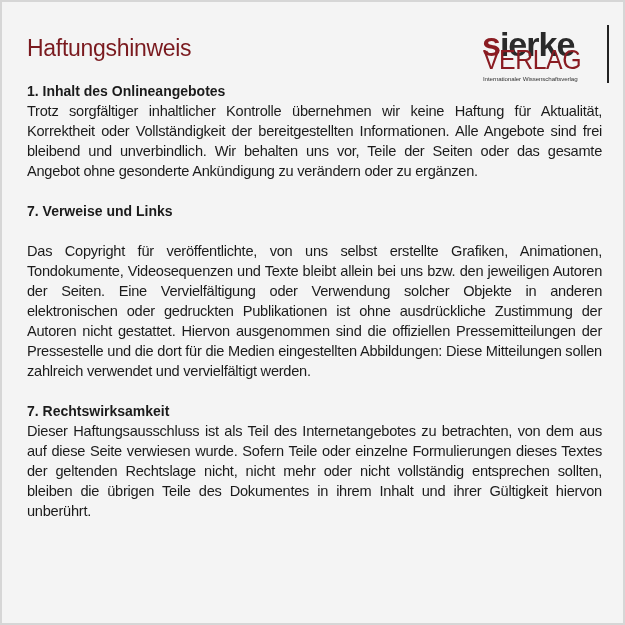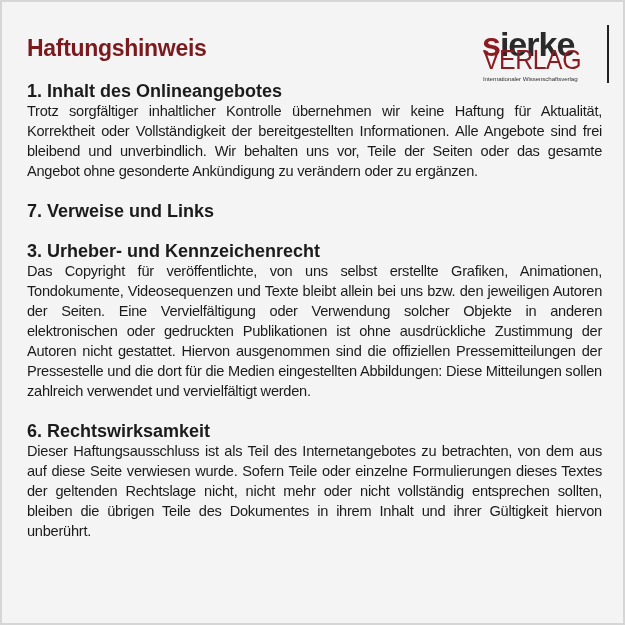--- a/index.html
+++ b/index.html
@@ -19,21 +19,21 @@
     border: 2px solid #d6d6d6;
     font-family: "Liberation Sans", "DejaVu Sans", sans-serif;
     color: #1b1b1b;
   }
   .title {
     position: absolute;
     left: 25px;
     top: 33px;
     margin: 0;
     font-size: 23px;
-    font-weight: bold;
+    font-weight: normal;
     letter-spacing: -0.3px;
     color: #7a1a1f;
     font-family: "Liberation Sans", sans-serif;
   }
   
   .logo {
     position: absolute;
     left: 480px;
     top: 15px;
     width: 130px;
@@ -85,21 +85,21 @@
     left: 25px;
     top: 79px;
     width: 575px;
     font-size: 14.6px;
     line-height: 20px;
     font-family: "Liberation Sans", sans-serif;
   }
   .section { margin-bottom: 20px; }
   .section h2 {
     margin: 0;
-    font-size: 18px;
+    font-size: 14px;
     font-weight: bold;
     line-height: 20px;
   }
   .section p {
     margin: 0;
     text-align: justify;
     letter-spacing: -0.25px;
   }
 </style>
 </head>
@@ -118,22 +118,21 @@
 
   <div class="content">
     <div class="section">
       <h2>1. Inhalt des Onlineangebotes</h2>
       <p>Trotz sorgfältiger inhaltlicher Kontrolle übernehmen wir keine Haftung für Aktualität, Korrektheit oder Vollständigkeit der bereitgestellten Informationen. Alle Angebote sind frei bleibend und unverbindlich. Wir behalten uns vor, Teile der Seiten oder das gesamte Angebot ohne gesonderte Ankündigung zu verändern oder zu ergänzen.</p>
     </div>
     <div class="section">
       <h2>7. Verweise und Links</h2>
     </div>
     <div class="section">
-      <h2>3. Urheber- und Kennzeichenrecht</h2>
       <p>Das Copyright für veröffentlichte, von uns selbst erstellte Grafiken, Animationen, Tondokumente, Videosequenzen und Texte bleibt allein bei uns bzw. den jeweiligen Autoren der Seiten. Eine Vervielfältigung oder Verwendung solcher Objekte in anderen elektronischen oder gedruckten Publikationen ist ohne ausdrückliche Zustimmung der Autoren nicht gestattet. Hiervon ausgenommen sind die offiziellen Pressemitteilungen der Pressestelle und die dort für die Medien eingestellten Abbildungen: Diese Mitteilungen sollen zahlreich verwendet und vervielfältigt werden.</p>
     </div>
     <div class="section">
-      <h2>6. Rechtswirksamkeit</h2>
+      <h2>7. Rechtswirksamkeit</h2>
       <p>Dieser Haftungsausschluss ist als Teil des Internetangebotes zu betrachten, von dem aus auf diese Seite verwiesen wurde. Sofern Teile oder einzelne Formulierungen dieses Textes der geltenden Rechtslage nicht, nicht mehr oder nicht vollständig entsprechen sollten, bleiben die übrigen Teile des Dokumentes in ihrem Inhalt und ihrer Gültigkeit hiervon unberührt.</p>
     </div>
   </div>
 
 </div>
 
 </body></html>

